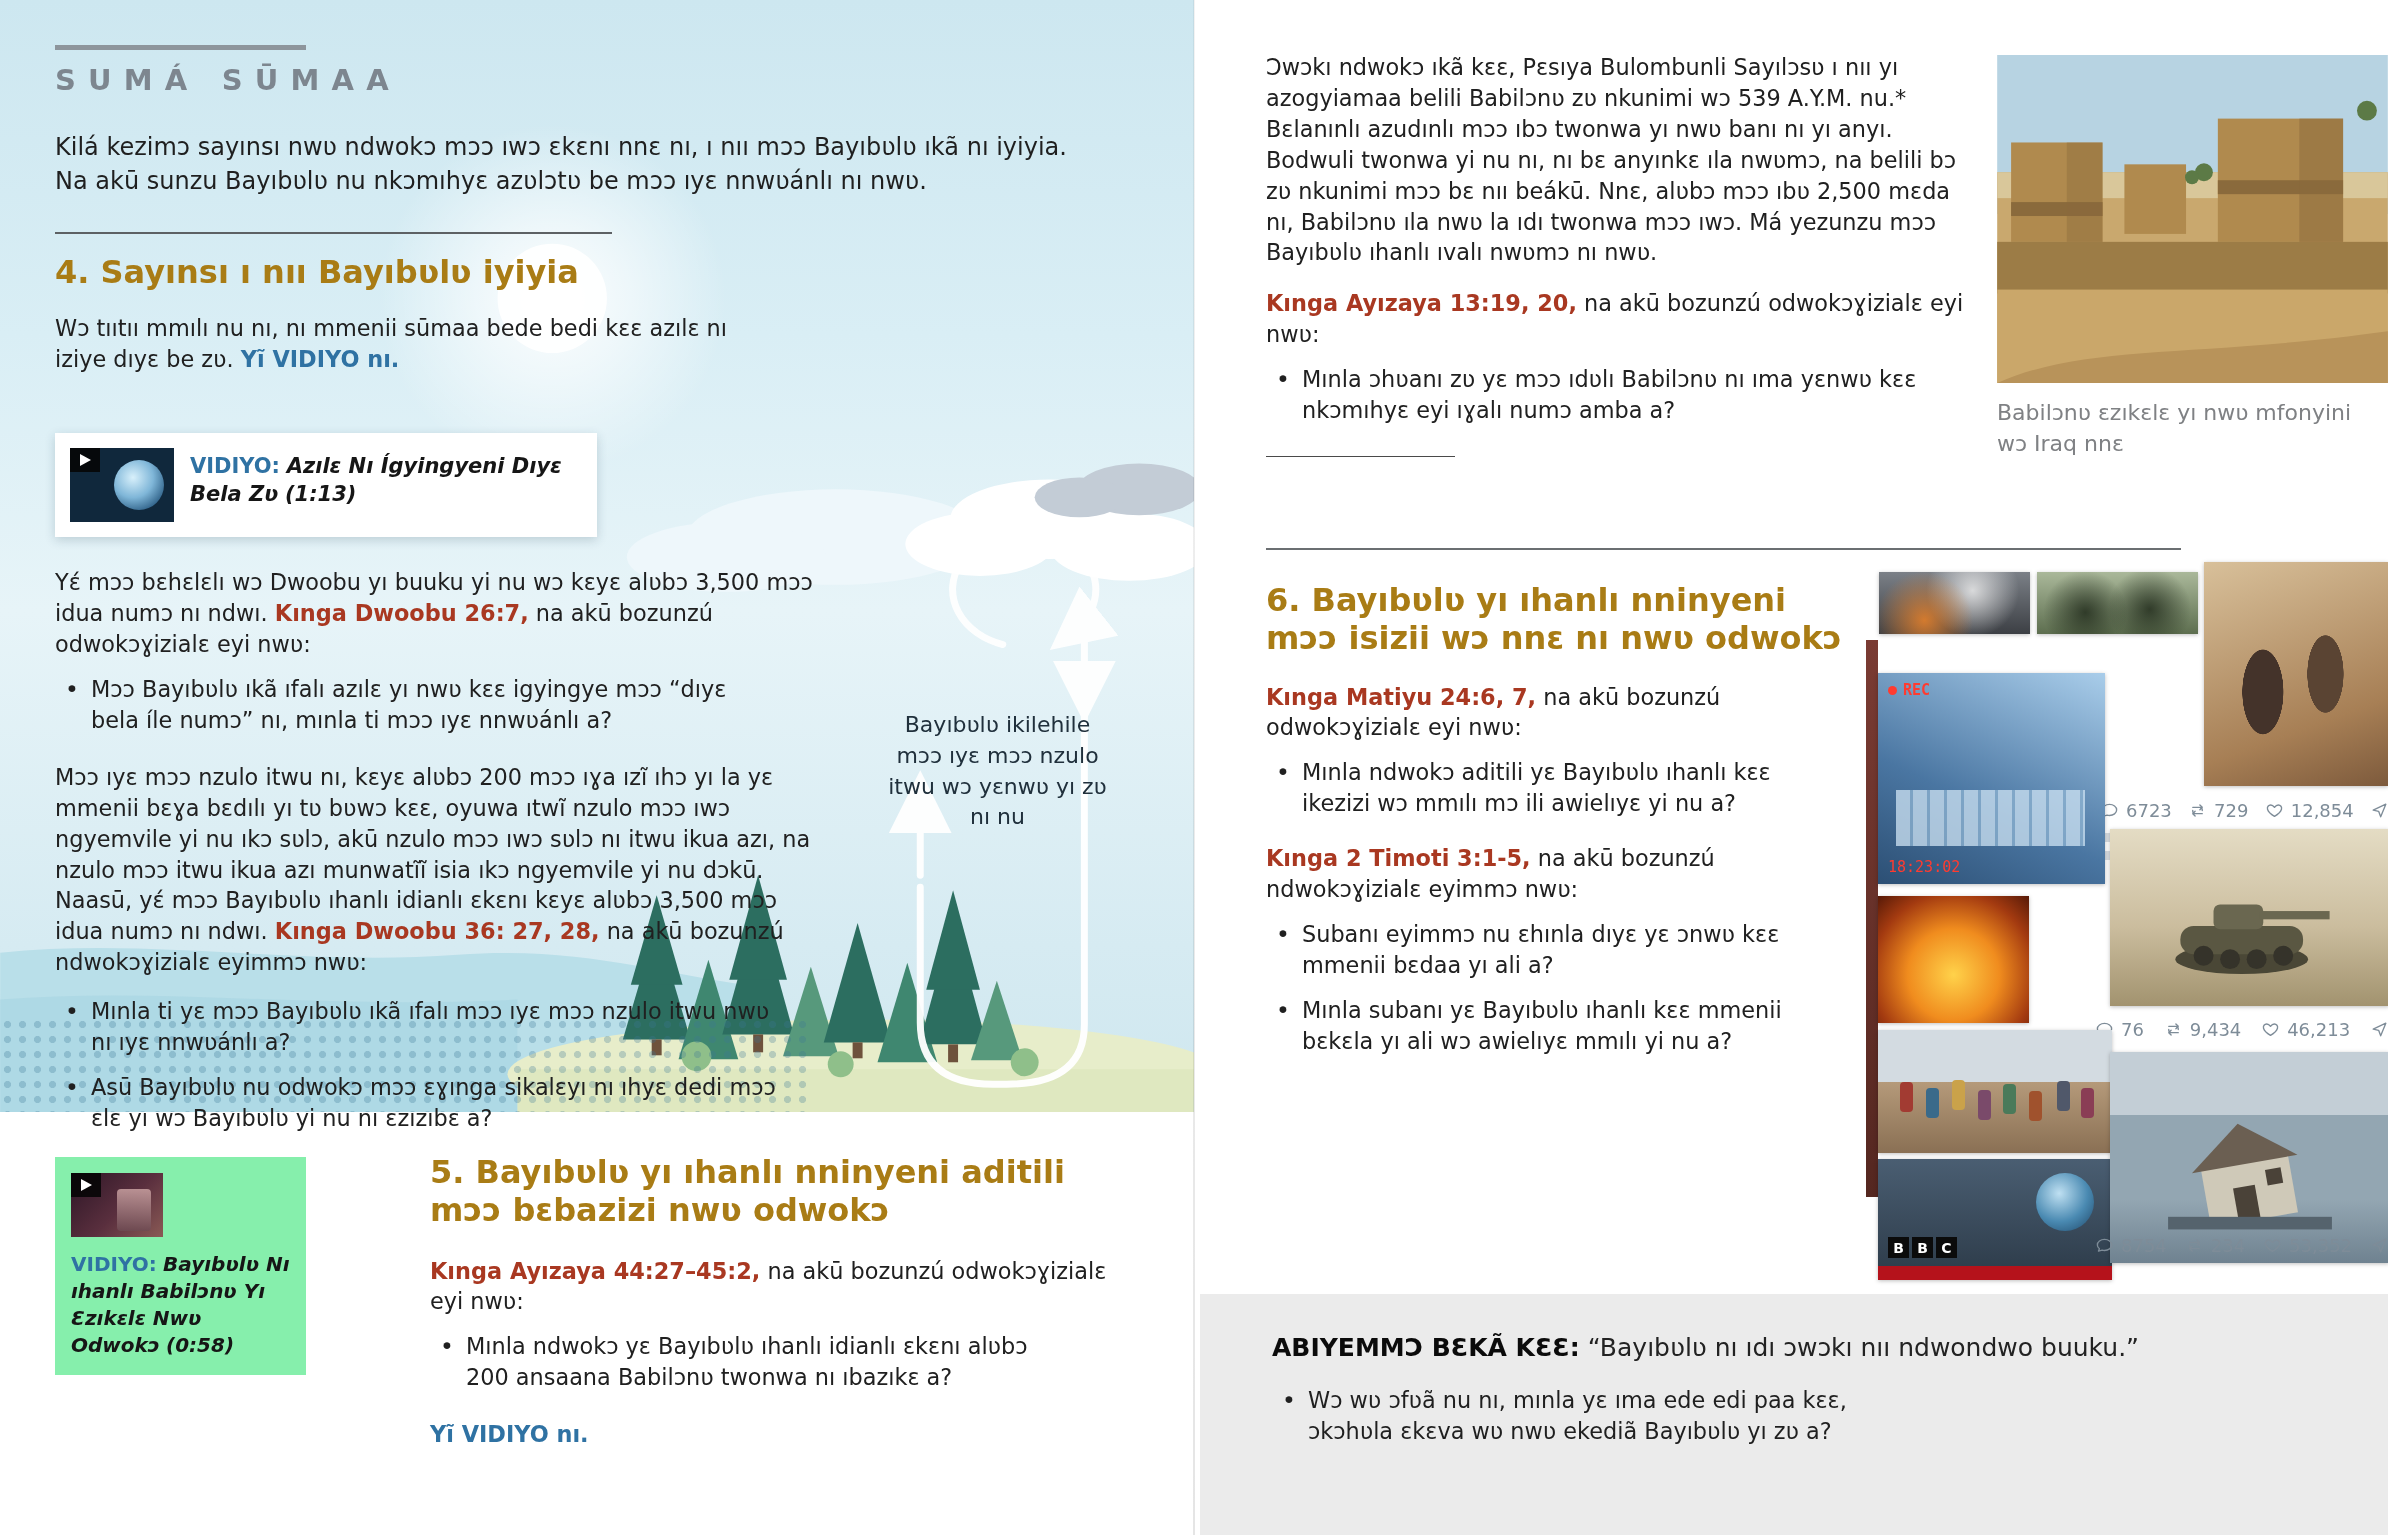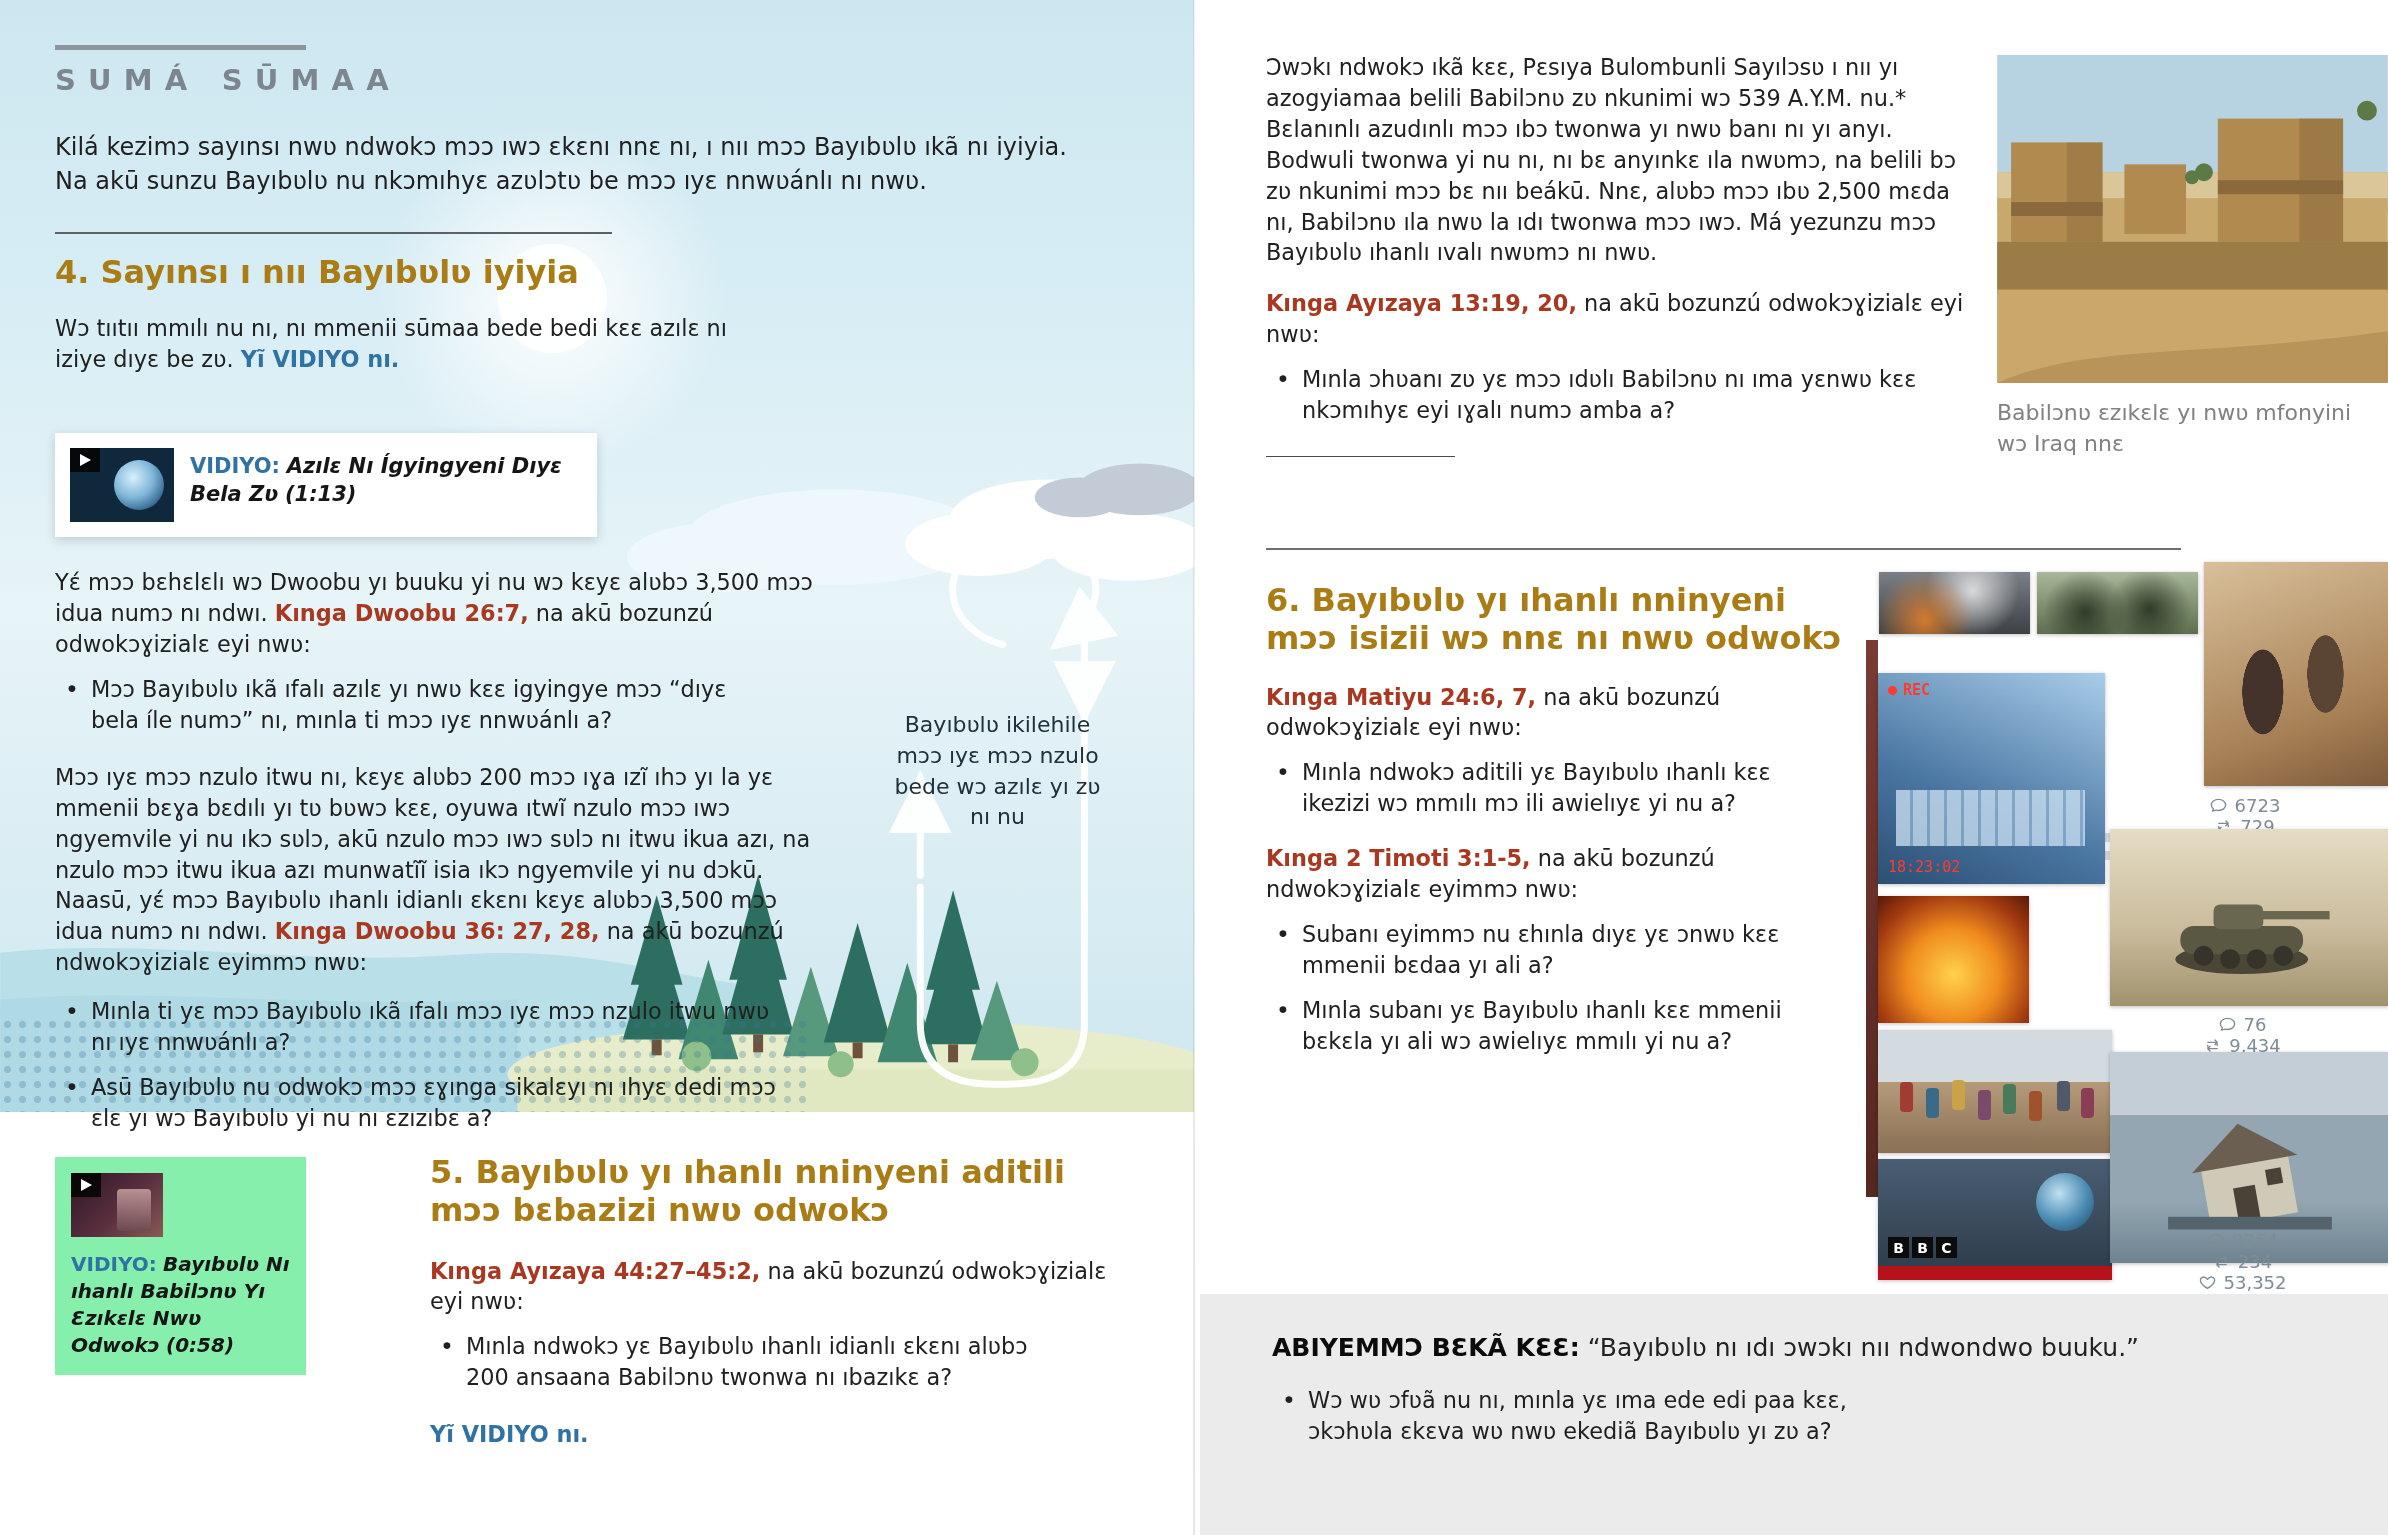--- a/index.html
+++ b/index.html
@@ -129,21 +129,21 @@
     background:radial-gradient(circle at 40% 35%, #bfe0f2, #4a8ab2 55%, #1d4566); }
   .news .ticker { position:absolute; left:0; bottom:0; width:100%; height:14px; background:#b5121b; }
   .bbc { position:absolute; left:10px; bottom:22px; display:flex; gap:3px; }
   .bbc span { width:21px; height:21px; background:#0b0b0b; color:#fff; font-weight:700; font-size:14px;
     display:flex; align-items:center; justify-content:center; }
   .house { left:244px; top:490px; width:279px; height:211px;
     background:linear-gradient(180deg,#c3ced6 0 30%, #93a6b2 30% 70%, #6f8290 100%); }
   .house svg { position:absolute; left:50%; top:55%; transform:translate(-50%,-50%); width:189px; }
 
   .stats { display:flex; align-items:center; justify-content:space-between;
-    height:30px; color:#7e8c98; font-size:18px;flex-direction:column; }
+    height:30px; color:#7e8c98; font-size:18px; }
   .stats .grp { display:flex; align-items:center; gap:7px; }
   .stats em { font-style:normal; }
   .ic { width:19px; height:19px; fill:none; stroke:#7e8c98; stroke-width:1.7; stroke-linejoin:round; stroke-linecap:round; flex:none; }
   .s1 { left:234px; top:233px; width:289px; }
   .s2 { left:229px; top:452px; width:294px; }
   .s3 { left:229px; top:668px; width:294px; }
   .plines { left:234px; top:271px; width:271px; }
   .plines i { display:block; height:9px; background:#d9dee3; margin-bottom:9px; }
   .plines i:last-child { width:64%; }
 
@@ -258,21 +258,21 @@
     <p class="body-text p-mid" style="margin-top:26px;">
       <span>Mɔɔ ıyɛ mɔɔ nzulo itwu nı, kɛyɛ alʋbɔ 200 mɔɔ ıɣa ızĩ ıhɔ yı la yɛ mmenii bɛɣa bɛdılı yı tʋ bʋwɔ kɛɛ, oyuwa ıtwĩ nzulo mɔɔ ıwɔ ngyemvile yi nu ıkɔ sʋlɔ, akū nzulo mɔɔ ıwɔ sʋlɔ nı itwu ikua azı, na nzulo mɔɔ itwu ikua azı munwatĩĩ isia ıkɔ ngyemvile yi nu dɔkū. Naasū, yɛ́ mɔɔ Bayıbʋlʋ ıhanlı idianlı ɛkɛnı kɛyɛ alʋbɔ 3,500 mɔɔ idua numɔ nı ndwı.</span>
       <span class="ref">Kınga Dwoobu 36: 27, 28,</span>
       <span>na akū bozunzú ndwokɔɣizialɛ eyimmɔ nwʋ:</span>
     </p>
 
     <div class="body-text bullet b-mid" style="margin-top:18px;">Mınla ti yɛ mɔɔ Bayıbʋlʋ ıkã ıfalı mɔɔ ıyɛ mɔɔ nzulo itwu nwʋ nı ıyɛ nnwʋánlı a?</div>
     <div class="body-text bullet b-mid">Asū Bayıbʋlʋ nu odwokɔ mɔɔ ɛɣınga sikalɛyı nı ıhyɛ dedi mɔɔ ɛlɛ yı wɔ Bayıbʋlʋ yi nu nı ɛzızıbɛ a?</div>
   </div>
 
-  <div class="cycle-caption">Bayıbʋlʋ ikilehile mɔɔ ıyɛ mɔɔ nzulo bede wɔ azılɛ yı zʋ nı nu</div>
+  <div class="cycle-caption">Bayıbʋlʋ ikilehile mɔɔ ıyɛ mɔɔ nzulo itwu wɔ yɛnwʋ yı zʋ nı nu</div>
 
   <div class="video-card--panel">
     <div class="thumb babylon-video">
       <span class="play-badge">
           <span class="play-tri"></span>
         </span>
     </div>
     <p class="video-text">
       <span class="video-label">VIDIYO:</span>
       <span class="video-title">Bayıbʋlʋ Nı ıhanlı Babilɔnʋ Yı Ɛzıkɛlɛ Nwʋ Odwokɔ</span>

